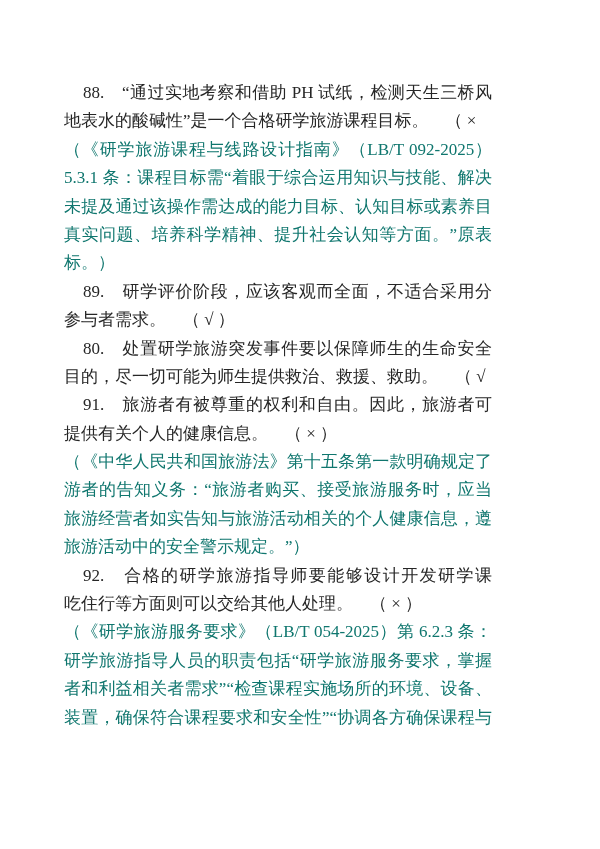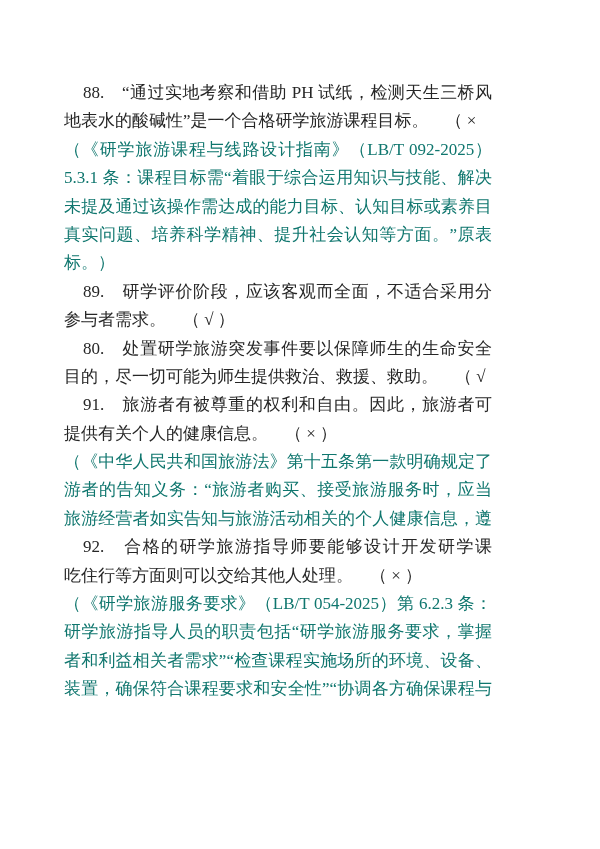--- a/index.html
+++ b/index.html
@@ -51,19 +51,20 @@
   <div class="ln red end">标。）</div>
   <div class="ln qs">89.　研学评价阶段，应该客观而全面，不适合采用分数、排</div>
   <div class="ln end">参与者需求。　（ √ ）</div>
   <div class="ln qs">80.　处置研学旅游突发事件要以保障师生的生命安全为根本</div>
   <div class="ln end">目的，尽一切可能为师生提供救治、救援、救助。　（ √ ）</div>
   <div class="ln qs">91.　旅游者有被尊重的权利和自由。因此，旅游者可以拒绝</div>
   <div class="ln end">提供有关个人的健康信息。　（ × ）</div>
   <div class="ln red">（《中华人民共和国旅游法》第十五条第一款明确规定了旅</div>
   <div class="ln red">游者的告知义务：“旅游者购买、接受旅游服务时，应当向</div>
   <div class="ln red">旅游经营者如实告知与旅游活动相关的个人健康信息，遵守</div>
+  <div class="ln red end">旅游活动中的安全警示规定。”）</div>
   <div class="ln qs">92.　合格的研学旅游指导师要能够设计开发研学课程，关于</div>
   <div class="ln end">吃住行等方面则可以交给其他人处理。　（ × ）</div>
   <div class="ln red">（《研学旅游服务要求》（LB/T 054-2025）第 6.2.3 条：</div>
   <div class="ln red">研学旅游指导人员的职责包括“研学旅游服务要求，掌握参与</div>
   <div class="ln red">者和利益相关者需求”“检查课程实施场所的环境、设备、</div>
   <div class="ln red">装置，确保符合课程要求和安全性”“协调各方确保课程与</div>
 </div>
 
 </body></html>

